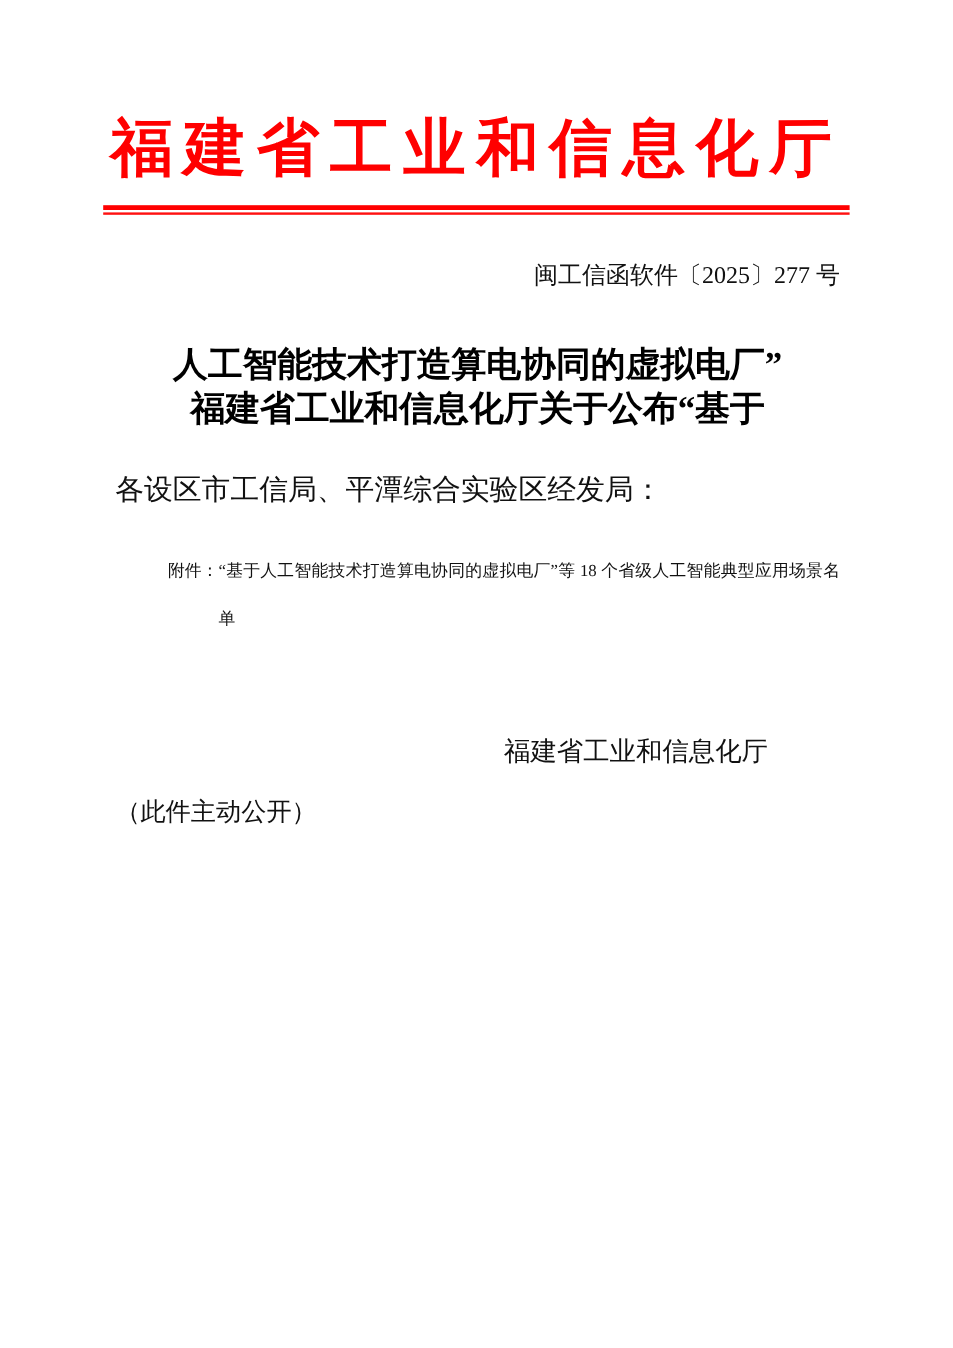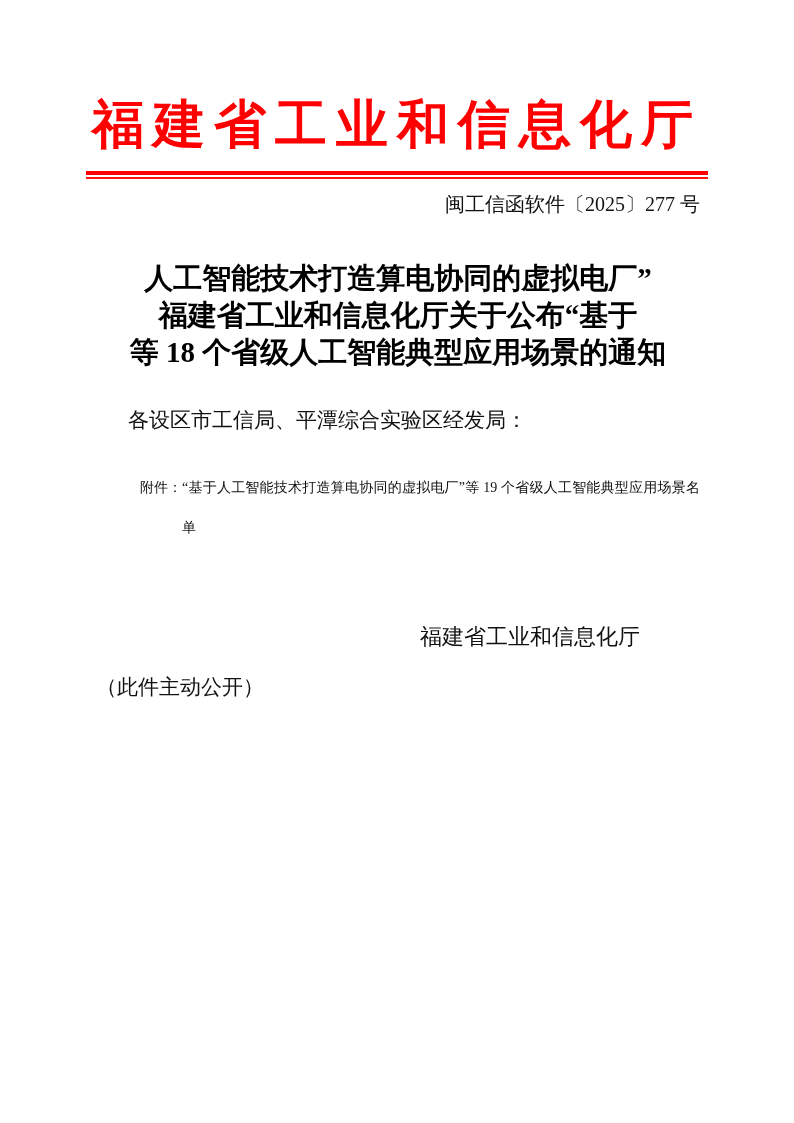--- a/index.html
+++ b/index.html
@@ -30,39 +30,38 @@
   .rule-top {
     position: absolute;
     left: 86px;
     top: 171px;
     width: 622px;
   }
   .rule-top .thick { height: 4px; background: #ff0000; }
   .rule-top .gap   { height: 2px; background: #ffffff; }
   .rule-top .thin  { height: 2px; background: #ff1111; }
   .doc-number {
-    margin-top: 30px;
+    margin-top: 56px;
     text-align: right;
     font-size: 20px;
     line-height: 28px;
   }
   .title-block {
     margin-top: 42px;
     text-align: center;
     font-weight: bold;
     font-size: 29px;
     line-height: 37px;
     color: #000000;
   }
   .body-block {
     margin-top: 31px;
-    font-size: 21px;
+    font-size: 24px;
     line-height: 37.5px;
     text-align: justify;
-    margin-left: 32px;
   }
   .para-indent { text-indent: 2em; }
   .attachment {
     margin-top: 28px;
     margin-left: 44px;
     display: flex;
     font-size: 14px;
     line-height: 40px;
   }
   .attachment .attach-label { flex: 0 0 auto; white-space: nowrap; }
@@ -104,30 +103,29 @@
     <div class="thin"></div>
   </div>
 
   <div class="content">
 
     <div class="doc-number">闽工信函软件〔2025〕277 号</div>
 
     <div class="title-block">
       <div>人工智能技术打造算电协同的虚拟电厂”</div>
       <div>福建省工业和信息化厅关于公布“基于</div>
-      <div>等 18 个省级人工智能典型应用场景的通知</div>
     </div>
 
     <div class="body-block">
       <div class="salutation">各设区市工信局、平潭综合实验区经发局：</div>
     </div>
 
     <div class="attachment">
       <span class="attach-label">附件：</span>
-      <span class="attach-text">“基于人工智能技术打造算电协同的虚拟电厂”等 19 个省级人工智能典型应用场景名单</span>
+      <span class="attach-text">“基于人工智能技术打造算电协同的虚拟电厂”等 18 个省级人工智能典型应用场景名单</span>
     </div>
 
     <div class="signature">
       <div>福建省工业和信息化厅</div>
     </div>
 
     <div class="public-note">（此件主动公开）</div>
 
   </div>
 

